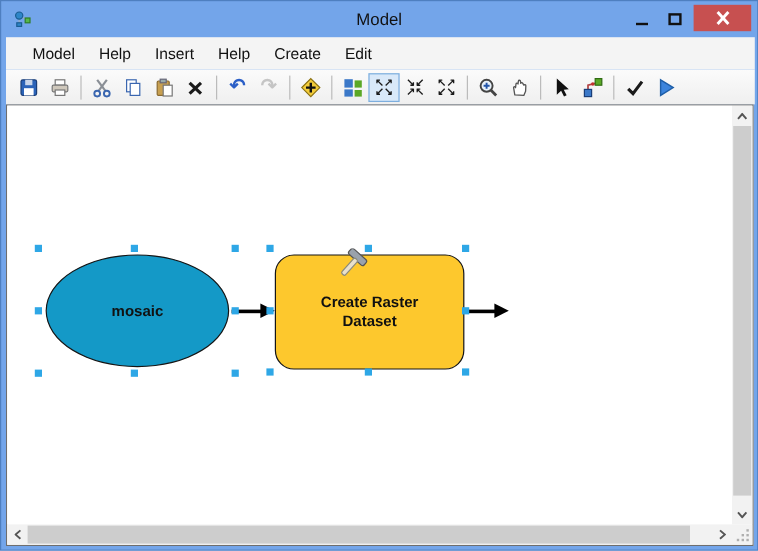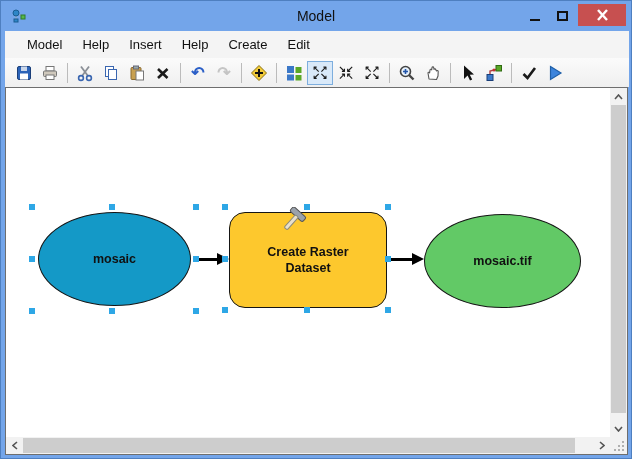--- a/index.html
+++ b/index.html
@@ -246,23 +246,20 @@
       <div class="conn-head" style="left:211px;"></div>
       <div class="conn-line" style="left:379px; width:28px;"></div>
       <div class="conn-head" style="left:406px;"></div>
 
       <div class="node" id="node-tool" style="background:#FDC82D;">
         <span class="node-label">Create Raster Dataset</span>
       </div>
       <div class="node" id="node-input" style="background:#1499C7;">
         <span class="node-label">mosaic</span>
       </div>
-      <div class="node" id="node-output" style="background:#62C966;">
-        <span class="node-label">mosaic.tif</span>
-      </div>
 
       <svg id="hammer" viewBox="0 0 30 30">
         <g transform="rotate(42 13 9)">
           <rect x="4" y="4" width="17" height="6" rx="2" fill="#9AA2AC" stroke="#555" stroke-width="1"></rect>
           <rect x="11" y="9" width="4" height="17" rx="1.5" fill="#E9E0CB" stroke="#8a8a7a" stroke-width="1"></rect>
         </g>
       </svg>
 
       <div class="handle" style="left:23px;  top:116px;"></div>
       <div class="handle" style="left:103px; top:116px;"></div>

